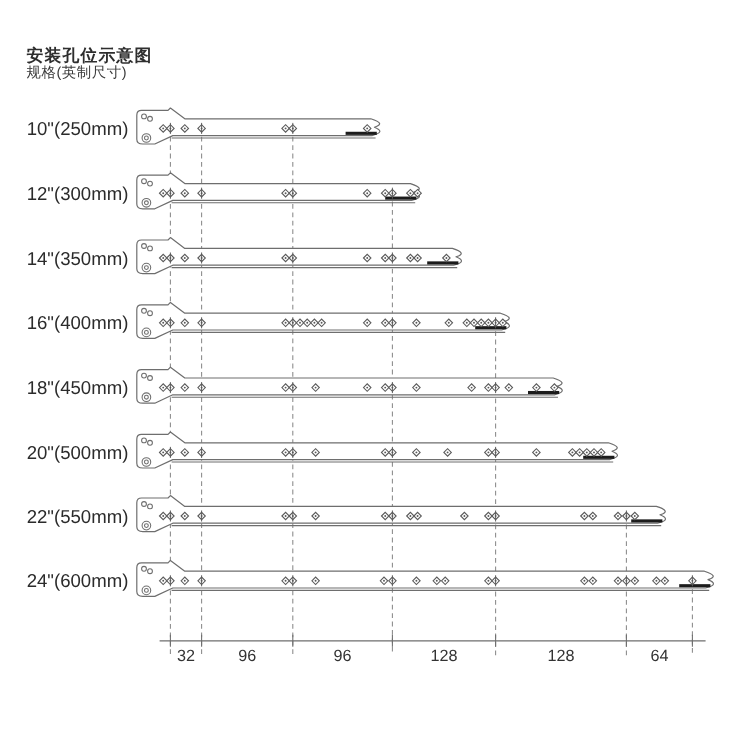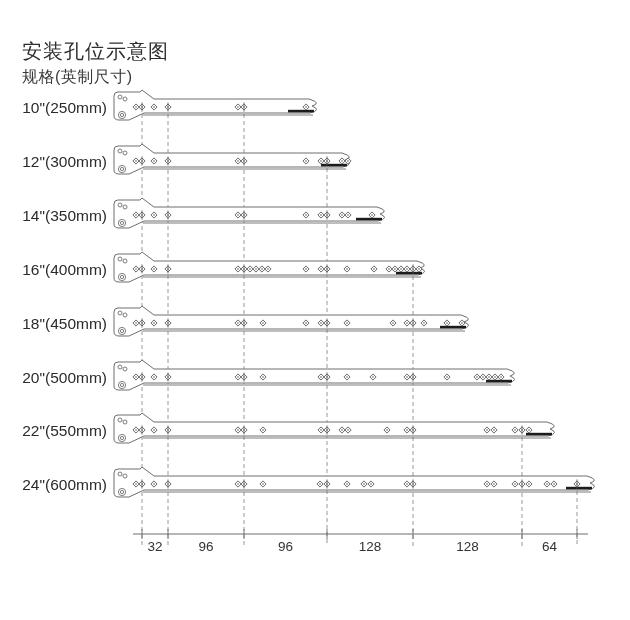--- a/index.html
+++ b/index.html
@@ -1,20 +1,20 @@
 <!DOCTYPE html>
 <html><head>
 <meta charset="utf-8">
 <style>
   html,body{margin:0;padding:0;background:#ffffff;}
   body{width:630px;height:620px;position:relative;overflow:hidden;
        font-family:"Liberation Sans", sans-serif;}
   .hdr{position:absolute;left:22px;}
-  #title{top:38px;font-size:20px;font-weight:400;color:#2e2e2e;letter-spacing:1px;}
-  #subtitle{top:67px;font-size:16px;font-weight:400;color:#3a3a3a;letter-spacing:.5px;}
+  #title{top:38px;font-size:14px;font-weight:700;color:#2e2e2e;letter-spacing:1px;}
+  #subtitle{top:52px;font-size:12px;font-weight:400;color:#3a3a3a;letter-spacing:.5px;}
   svg{position:absolute;left:0;top:0;}
   text{font-family:"Liberation Sans", sans-serif;}
 </style>
 </head>
 <body>
 
 <div class="hdr" id="title">安装孔位示意图</div>
 <div class="hdr" id="subtitle">规格(英制尺寸)</div>
 
 <svg id="diagram-svg" width="630" height="620" viewBox="0 0 630 620">

